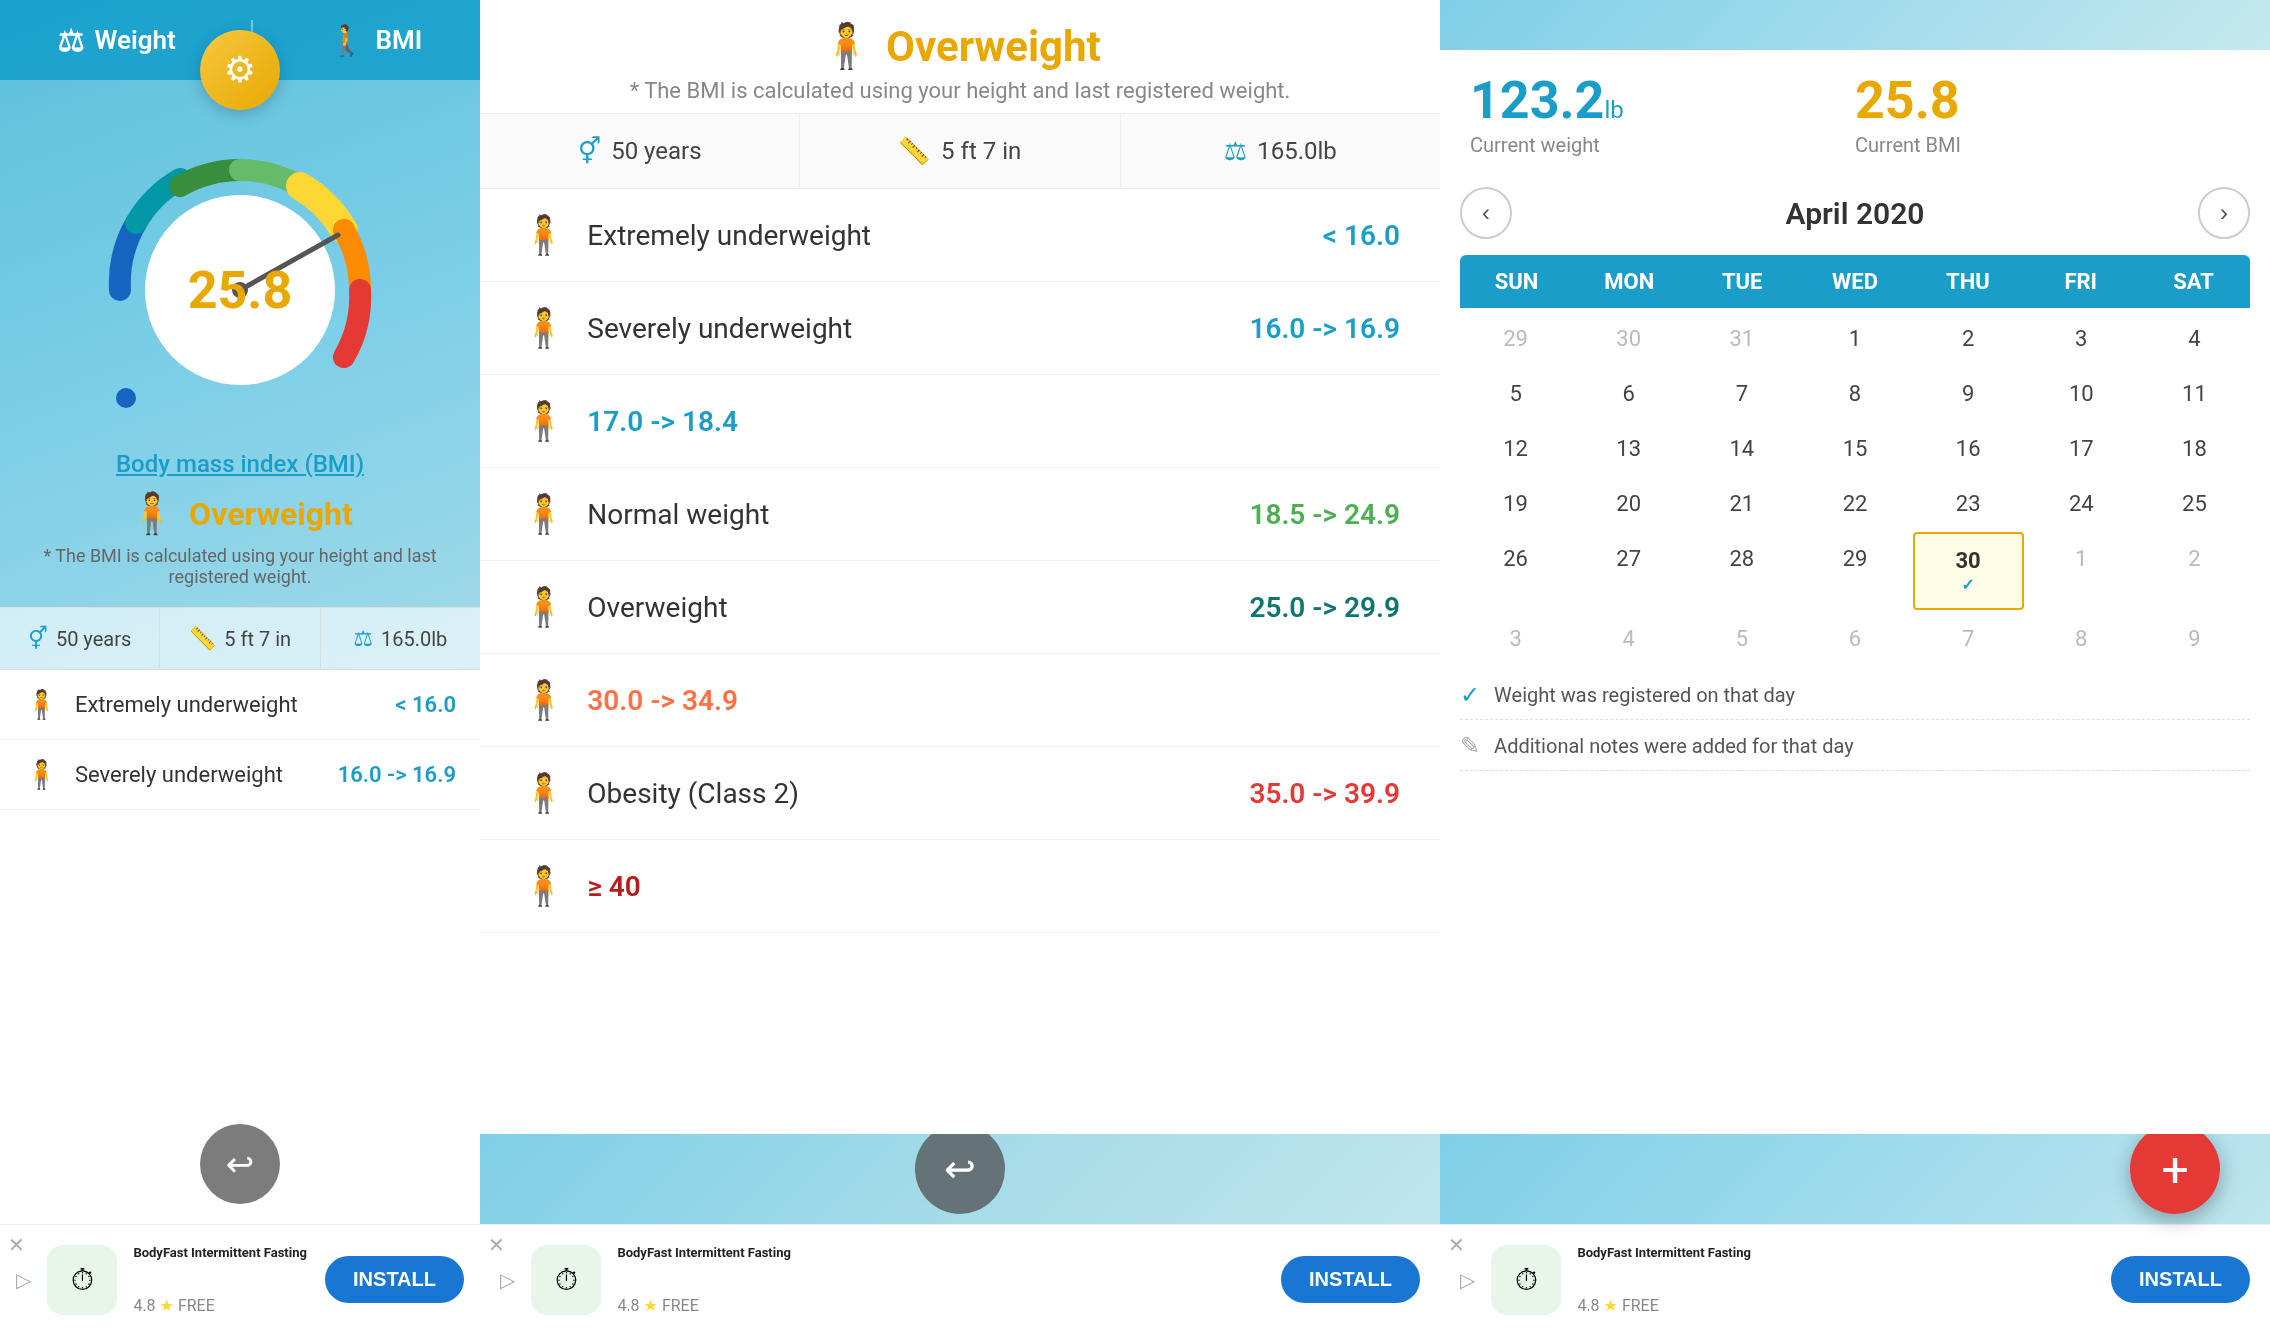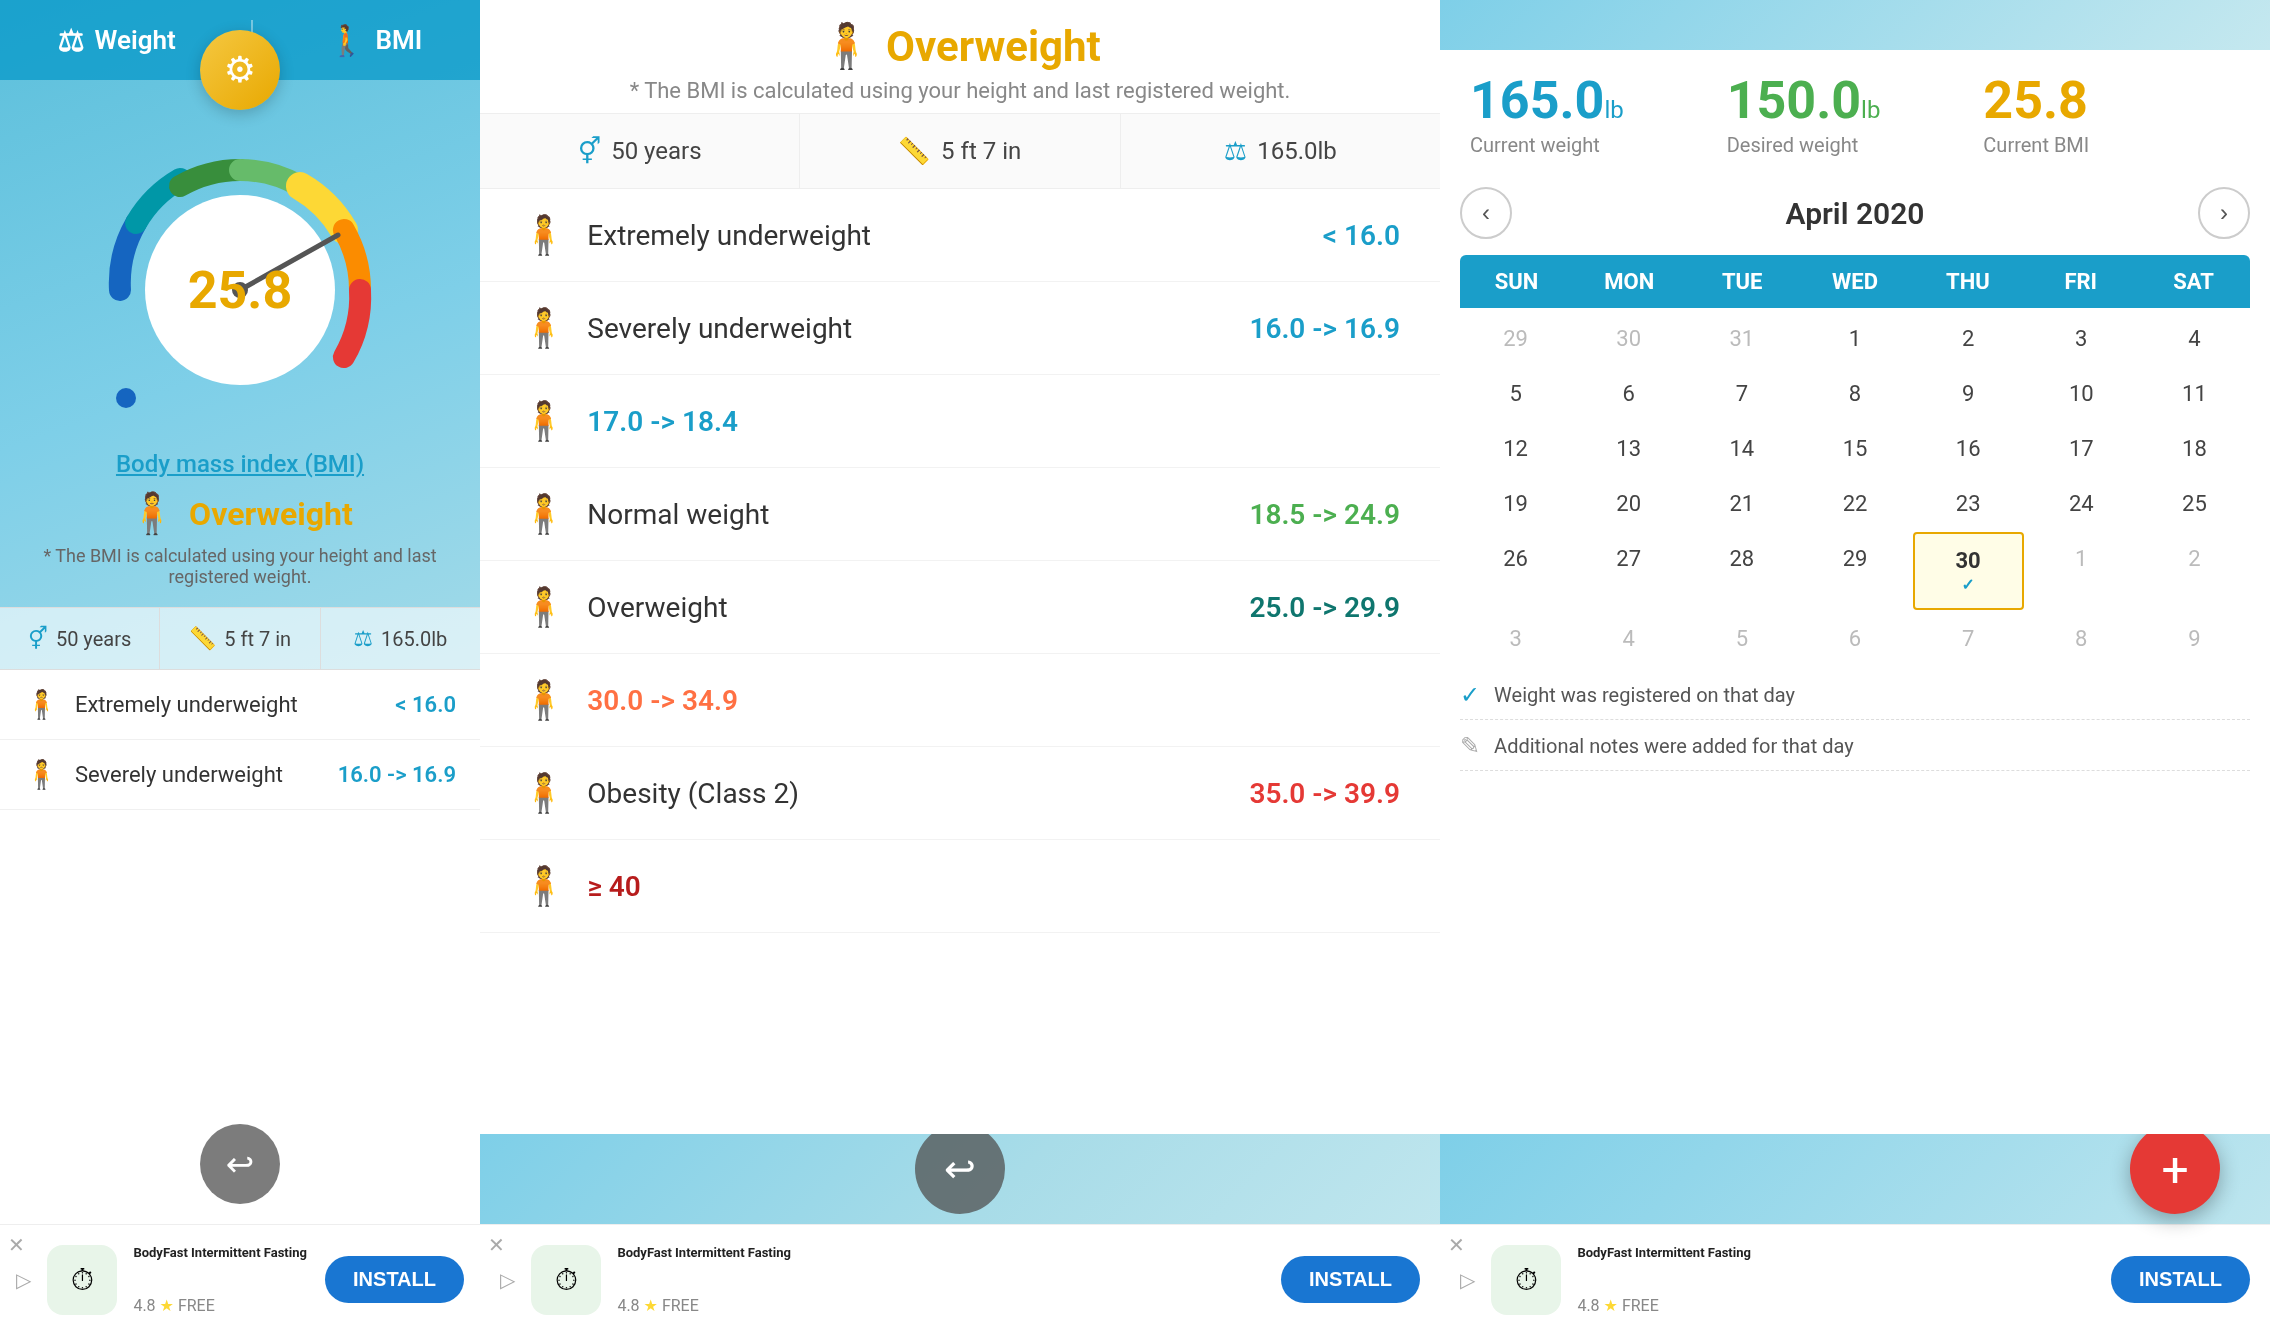--- a/index.html
+++ b/index.html
@@ -661,29 +661,23 @@
     </div>
   </div>
 </div>
 
 <div class="right-panel">
   <div class="right-top-bg"></div>
 
   <div class="right-stats">
     <div class="stat-block">
       <div class="stat-value stat-blue">
-        <span>165.0</span><span class="stat-unit">lb</span>
+        <span>123.2</span><span class="stat-unit">lb</span>
       </div>
       <div class="stat-label">Current weight</div>
-    </div>
-    <div class="stat-block">
-      <div class="stat-value stat-green">
-        <span>150.0</span><span class="stat-unit">lb</span>
-      </div>
-      <div class="stat-label">Desired weight</div>
     </div>
     <div class="stat-block">
       <div class="stat-value stat-orange">25.8</div>
       <div class="stat-label">Current BMI</div>
     </div>
   </div>
 
   <div class="calendar-section">
     <div class="cal-nav">
       <button class="cal-nav-btn">‹</button>

